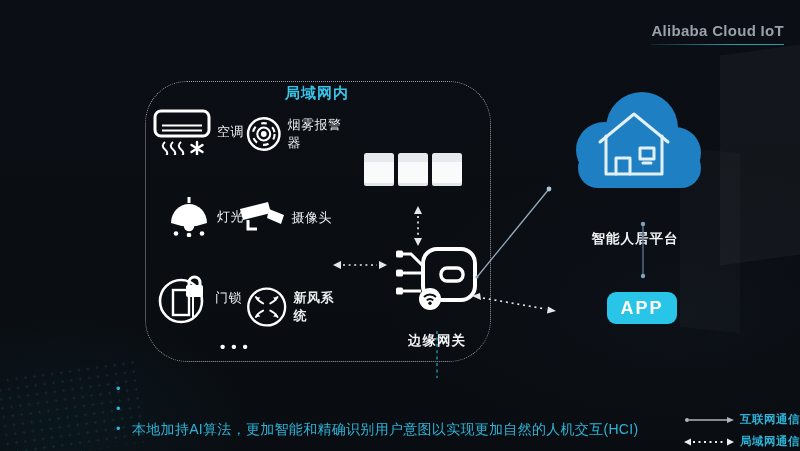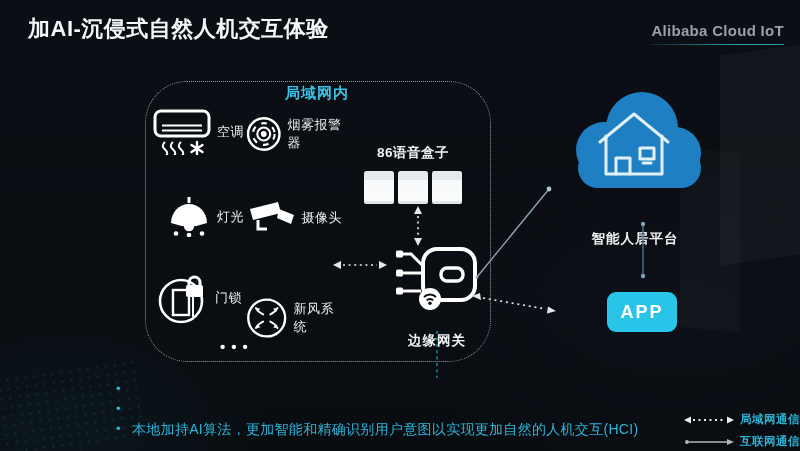--- a/index.html
+++ b/index.html
@@ -41,21 +41,21 @@
   .vbox{width:30px;height:33px;border-radius:2.5px;
     background:linear-gradient(180deg,#e6eaec 0%,#e6eaec 26%,#f7f9fa 26%,#fbfcfc 100%);
     box-shadow:inset 0 -3px 0 rgba(180,190,195,.35);}
 
   .gateway{position:absolute;left:385px;top:246px;width:104px;display:flex;flex-direction:column;align-items:center;gap:20px;}
   .gateway .lbl{font-size:13.5px;font-weight:bold;color:#f1f3f4;letter-spacing:1px;}
 
   .cloud-group{position:absolute;left:560px;top:86px;width:150px;display:flex;flex-direction:column;align-items:center;gap:36px;}
   .cloud-group .lbl{font-size:13.5px;font-weight:bold;color:#f1f3f4;letter-spacing:1px;margin-top:2px;}
 
-  .app-btn{position:absolute;left:607px;top:292px;width:70px;height:40px;border-radius:9px;
+  .app-btn{position:absolute;left:607px;top:292px;width:70px;height:32px;border-radius:9px;
     background:#29c5e8;display:flex;align-items:center;justify-content:center;
     color:#fff;font-size:18px;font-weight:bold;letter-spacing:2px;}
 
   .bullets{position:absolute;left:116px;top:379px;}
   .brow{display:flex;align-items:flex-start;color:#2db4d8;font-size:14px;line-height:20px;letter-spacing:.3px;}
   .bdot{width:16px;flex:0 0 16px;font-size:13px;}
 
   .legend{position:absolute;left:684px;top:412px;display:flex;flex-direction:column;gap:7px;}
   .lrow{display:flex;align-items:center;gap:6px;}
   .lrow .llbl{color:#2db4d8;font-size:11.5px;font-weight:bold;letter-spacing:.5px;}
@@ -64,21 +64,20 @@
 </style>
 </head>
 <body>
 
 <div class="slide">
 
   <div class="dotfield"></div>
   <div class="bldg b1"></div>
   <div class="bldg b2"></div>
 
-  <div class="title">加AI-沉侵式自然人机交互体验</div>
 
   <div class="brand">
     <div class="bt">Alibaba Cloud IoT</div>
     <div class="ul"></div>
   </div>
 
   <div class="lan-box"></div>
   <div class="lan-label">局域网内</div>
 
   <div class="device" style="left:148px;top:109px;">
@@ -113,21 +112,21 @@
       <line x1="22" y1="0" x2="22" y2="6" stroke="#fff" stroke-width="3"></line>
       <path d="M4,26 a18,19 0 0 1 36,0 q-9,3.4 -18,3.4 q-9,0 -18,-3.4 z" fill="#fff"></path>
       <circle cx="22" cy="29" r="5.2" fill="#fff"></circle>
       <circle cx="9" cy="36.5" r="2.3" fill="#fff"></circle>
       <circle cx="22" cy="38" r="2.3" fill="#fff"></circle>
       <circle cx="35" cy="36.5" r="2.3" fill="#fff"></circle>
     </svg>
     <div class="lbl">灯光</div>
   </div>
 
-  <div class="device" style="left:246px;top:201px;font-family:Liberation Serif, serif;">
+  <div class="device" style="left:236px;top:201px;font-family:Liberation Serif, serif;">
     <svg width="48" height="34" viewBox="0 0 48 34">
       <g fill="#fff">
         <polygon points="2,8 30,1 33,12 5,19"></polygon>
         <polygon points="31,8 46,14 43,23 29,17"></polygon>
       </g>
       <path d="M10,19 L10,28 L19,28" stroke="#fff" stroke-width="3" fill="none"></path>
     </svg>
     <div class="lbl">摄像头</div>
   </div>
 
@@ -136,21 +135,21 @@
       <circle cx="24" cy="30" r="21" stroke="#fff" stroke-width="2.6" fill="none"></circle>
       <rect x="16" y="19" width="16" height="25" stroke="#fff" stroke-width="2.4" fill="#0a0d12"></rect>
       <line x1="32" y1="23" x2="36" y2="23" stroke="#fff" stroke-width="2"></line>
       <line x1="36" y1="23" x2="36" y2="46" stroke="#fff" stroke-width="2"></line>
       <path d="M32,15 v-3.5 a5.5,5.5 0 0 1 11,0 v3.5" stroke="#fff" stroke-width="3" fill="none"></path>
       <rect x="29" y="14" width="17" height="12" rx="2" fill="#fff"></rect>
     </svg>
     <div class="lbl">门锁</div>
   </div>
 
-  <div class="device" style="left:246px;top:295px;">
+  <div class="device" style="left:246px;top:284px;font-weight:bold;">
     <svg width="46" height="46" viewBox="0 0 46 46">
       <circle cx="23" cy="23" r="20.5" stroke="#fff" stroke-width="2.6" fill="none"></circle>
       <g stroke="#fff" stroke-width="2.2" fill="none" stroke-linecap="round">
         <path d="M19,19 Q14,17 11,12"></path>
         <path d="M27,19 Q32,17 35,12"></path>
         <path d="M19,27 Q14,29 11,34"></path>
         <path d="M27,27 Q32,29 35,34"></path>
       </g>
       <g fill="#fff">
         <polygon points="11,12 16,12.5 12.5,16"></polygon>
@@ -158,21 +157,20 @@
         <polygon points="11,34 16,33.5 12.5,30"></polygon>
         <polygon points="35,34 30,33.5 33.5,30"></polygon>
       </g>
     </svg>
     <div class="lbl">新风系统</div>
   </div>
 
   <div class="more-dots">•••</div>
 
   <div class="voice-group">
-    <div class="voice-label">86语音盒子</div>
     <div class="voice-row">
       <div class="vbox"></div>
       <div class="vbox"></div>
       <div class="vbox"></div>
     </div>
   </div>
 
   <div class="gateway">
     <svg width="88" height="66" viewBox="0 0 88 66">
       <rect x="30" y="3" width="52" height="51" rx="14" stroke="#fff" stroke-width="4" fill="none"></rect>
@@ -227,34 +225,34 @@
     </div>
     <div class="brow">
       <span class="bdot">•</span>
       <span>本地加持AI算法，更加智能和精确识别用户意图以实现更加自然的人机交互(HCI)</span>
     </div>
   </div>
 
   <div class="legend">
     <div class="lrow">
       <svg width="50" height="10" viewBox="0 0 50 10">
+        <circle cx="3" cy="5" r="2" fill="#aeb6bc"></circle>
+        <line x1="5" y1="5" x2="43" y2="5" stroke="#aeb6bc" stroke-width="1.4"></line>
+        <polygon points="50,5 43,2 43,8" fill="#aeb6bc"></polygon>
+      </svg>
+      <span class="llbl">互联网通信</span>
+    </div>
+    <div class="lrow">
+      <svg width="50" height="10" viewBox="0 0 50 10">
         <polygon points="0,5 7,1.5 7,8.5" fill="#e8ecef"></polygon>
         <line x1="9" y1="5" x2="41" y2="5" stroke="#e8ecef" stroke-width="1.8" stroke-dasharray="2 3.5"></line>
         <polygon points="50,5 43,1.5 43,8.5" fill="#e8ecef"></polygon>
       </svg>
       <span class="llbl">局域网通信</span>
     </div>
-    <div class="lrow">
-      <svg width="50" height="10" viewBox="0 0 50 10">
-        <circle cx="3" cy="5" r="2" fill="#aeb6bc"></circle>
-        <line x1="5" y1="5" x2="43" y2="5" stroke="#aeb6bc" stroke-width="1.4"></line>
-        <polygon points="50,5 43,2 43,8" fill="#aeb6bc"></polygon>
-      </svg>
-      <span class="llbl">互联网通信</span>
-    </div>
   </div>
 
   <svg class="connectors" width="800" height="451" viewBox="0 0 800 451">
 
     <g>
       <polygon points="333,265 341,261 341,269" fill="#e4e8ea"></polygon>
       <line x1="343" y1="265" x2="377" y2="265" stroke="#e4e8ea" stroke-width="1.7" stroke-dasharray="2 3.6"></line>
       <polygon points="387,265 379,261 379,269" fill="#e4e8ea"></polygon>
     </g>
 

